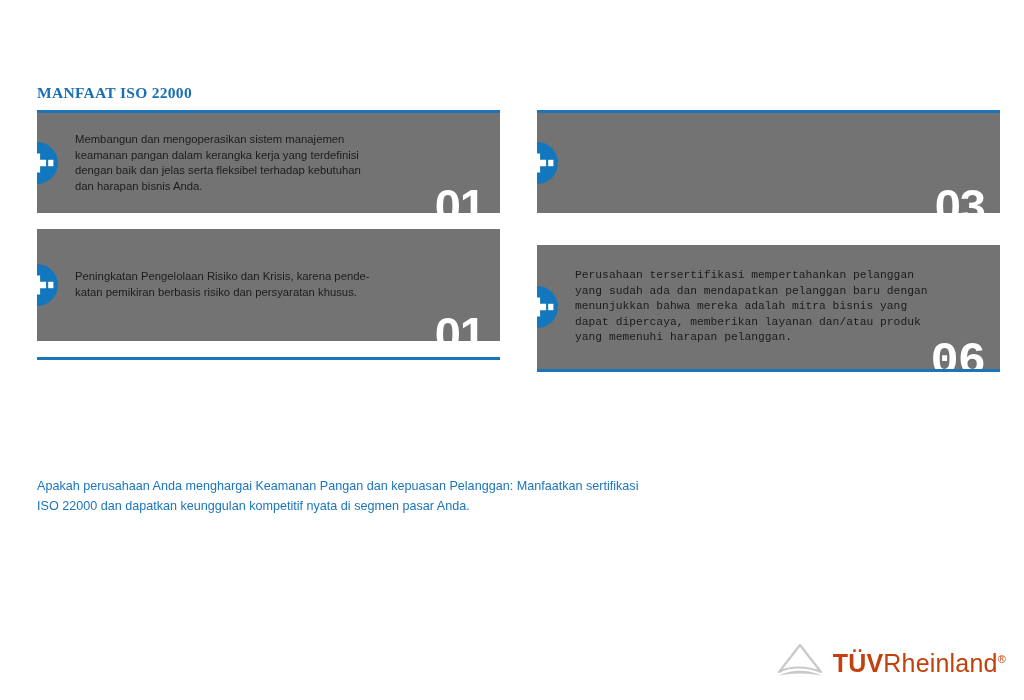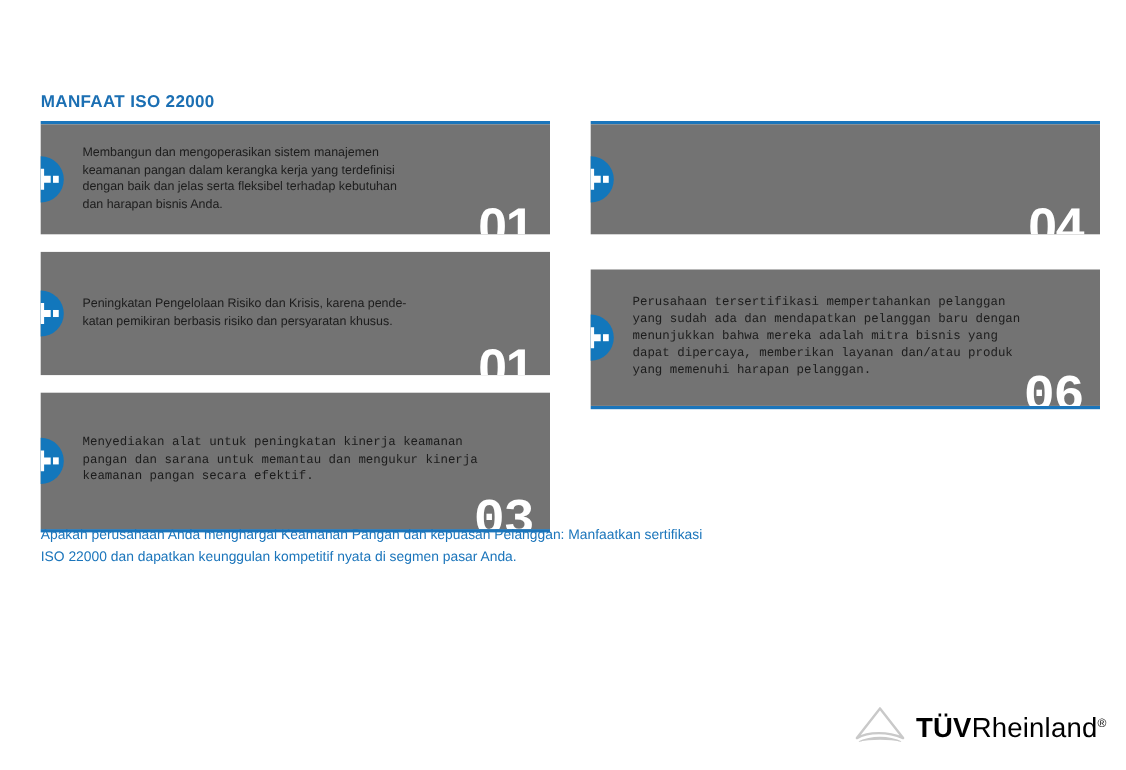--- a/index.html
+++ b/index.html
@@ -24,20 +24,21 @@
   
   .title {
     position: absolute;
     left: 37px;
     top: 84px;
     font-size: 15.5px;
     font-weight: bold;
     letter-spacing: 0.3px;
     color: #1b6fb3;
     white-space: nowrap;
+    font-family: Liberation Serif, serif;
   }
 
   
   .col {
     position: absolute;
     top: 110px;
     width: 463px;
   }
   .col-left  { left: 37px; }
   .col-right { left: 537px; }
@@ -118,21 +119,21 @@
     position: absolute;
     right: 18px;
     bottom: 16px;
     display: flex;
     align-items: center;
     gap: 9px;
   }
   .logo-mark { display: block; }
   .logo-text {
     font-size: 25px;
-    color: #000000;
+    color: #c2410c;
     letter-spacing: 0.2px;
     line-height: 1;
     white-space: nowrap;
   }
   .logo-text .b { font-weight: bold; }
   .logo-text .reg {
     font-size: 11px;
     vertical-align: super;
   }
 </style>
@@ -171,49 +172,36 @@
           <rect x="33.2" y="18.8" width="5.2" height="6.4" fill="#ffffff"></rect>
         </svg>
       </span>
       <div class="card-text">Peningkatan Pengelolaan Risiko dan Krisis, karena pende-
 katan pemikiran berbasis risiko dan persyaratan khusus.</div>
       <div class="card-num">01</div>
     </div>
 
     <div class="card-spacer"></div>
 
-    <div class="card card-h3">
-      <span class="badge">
-        <svg width="44" height="44" viewBox="0 0 44 44" xmlns="http://www.w3.org/2000/svg">
-          <circle cx="22" cy="22" r="21" fill="#1277bc"></circle>
-          <path d="M17.5 12.5h7.6v6.3h6.0v6.4h-6.0v6.3h-7.6v-6.3h-6.0v-6.4h6.0z" fill="#ffffff"></path>
-          <rect x="33.2" y="18.8" width="5.2" height="6.4" fill="#ffffff"></rect>
-        </svg>
-      </span>
-      <div class="card-text">Menyediakan alat untuk peningkatan kinerja keamanan
-pangan dan sarana untuk memantau dan mengukur kinerja
-keamanan pangan secara efektif.</div>
-      <div class="card-num">03</div>
-    </div>
 
     <div class="rule rule-bottom"></div>
   </div>
 
   <div class="col col-right">
     <div class="rule rule-top"></div>
 
     <div class="card card-h1">
       <span class="badge">
         <svg width="44" height="44" viewBox="0 0 44 44" xmlns="http://www.w3.org/2000/svg">
           <circle cx="22" cy="22" r="21" fill="#1277bc"></circle>
           <path d="M17.5 12.5h7.6v6.3h6.0v6.4h-6.0v6.3h-7.6v-6.3h-6.0v-6.4h6.0z" fill="#ffffff"></path>
           <rect x="33.2" y="18.8" width="5.2" height="6.4" fill="#ffffff"></rect>
         </svg>
       </span>
-      <div class="card-num">04</div>
+      <div class="card-num">03</div>
     </div>
 
     <div class="card-spacer"></div>
 
 
     <div class="card-spacer"></div>
 
     <div class="card card-h3">
       <span class="badge">
         <svg width="44" height="44" viewBox="0 0 44 44" xmlns="http://www.w3.org/2000/svg">

